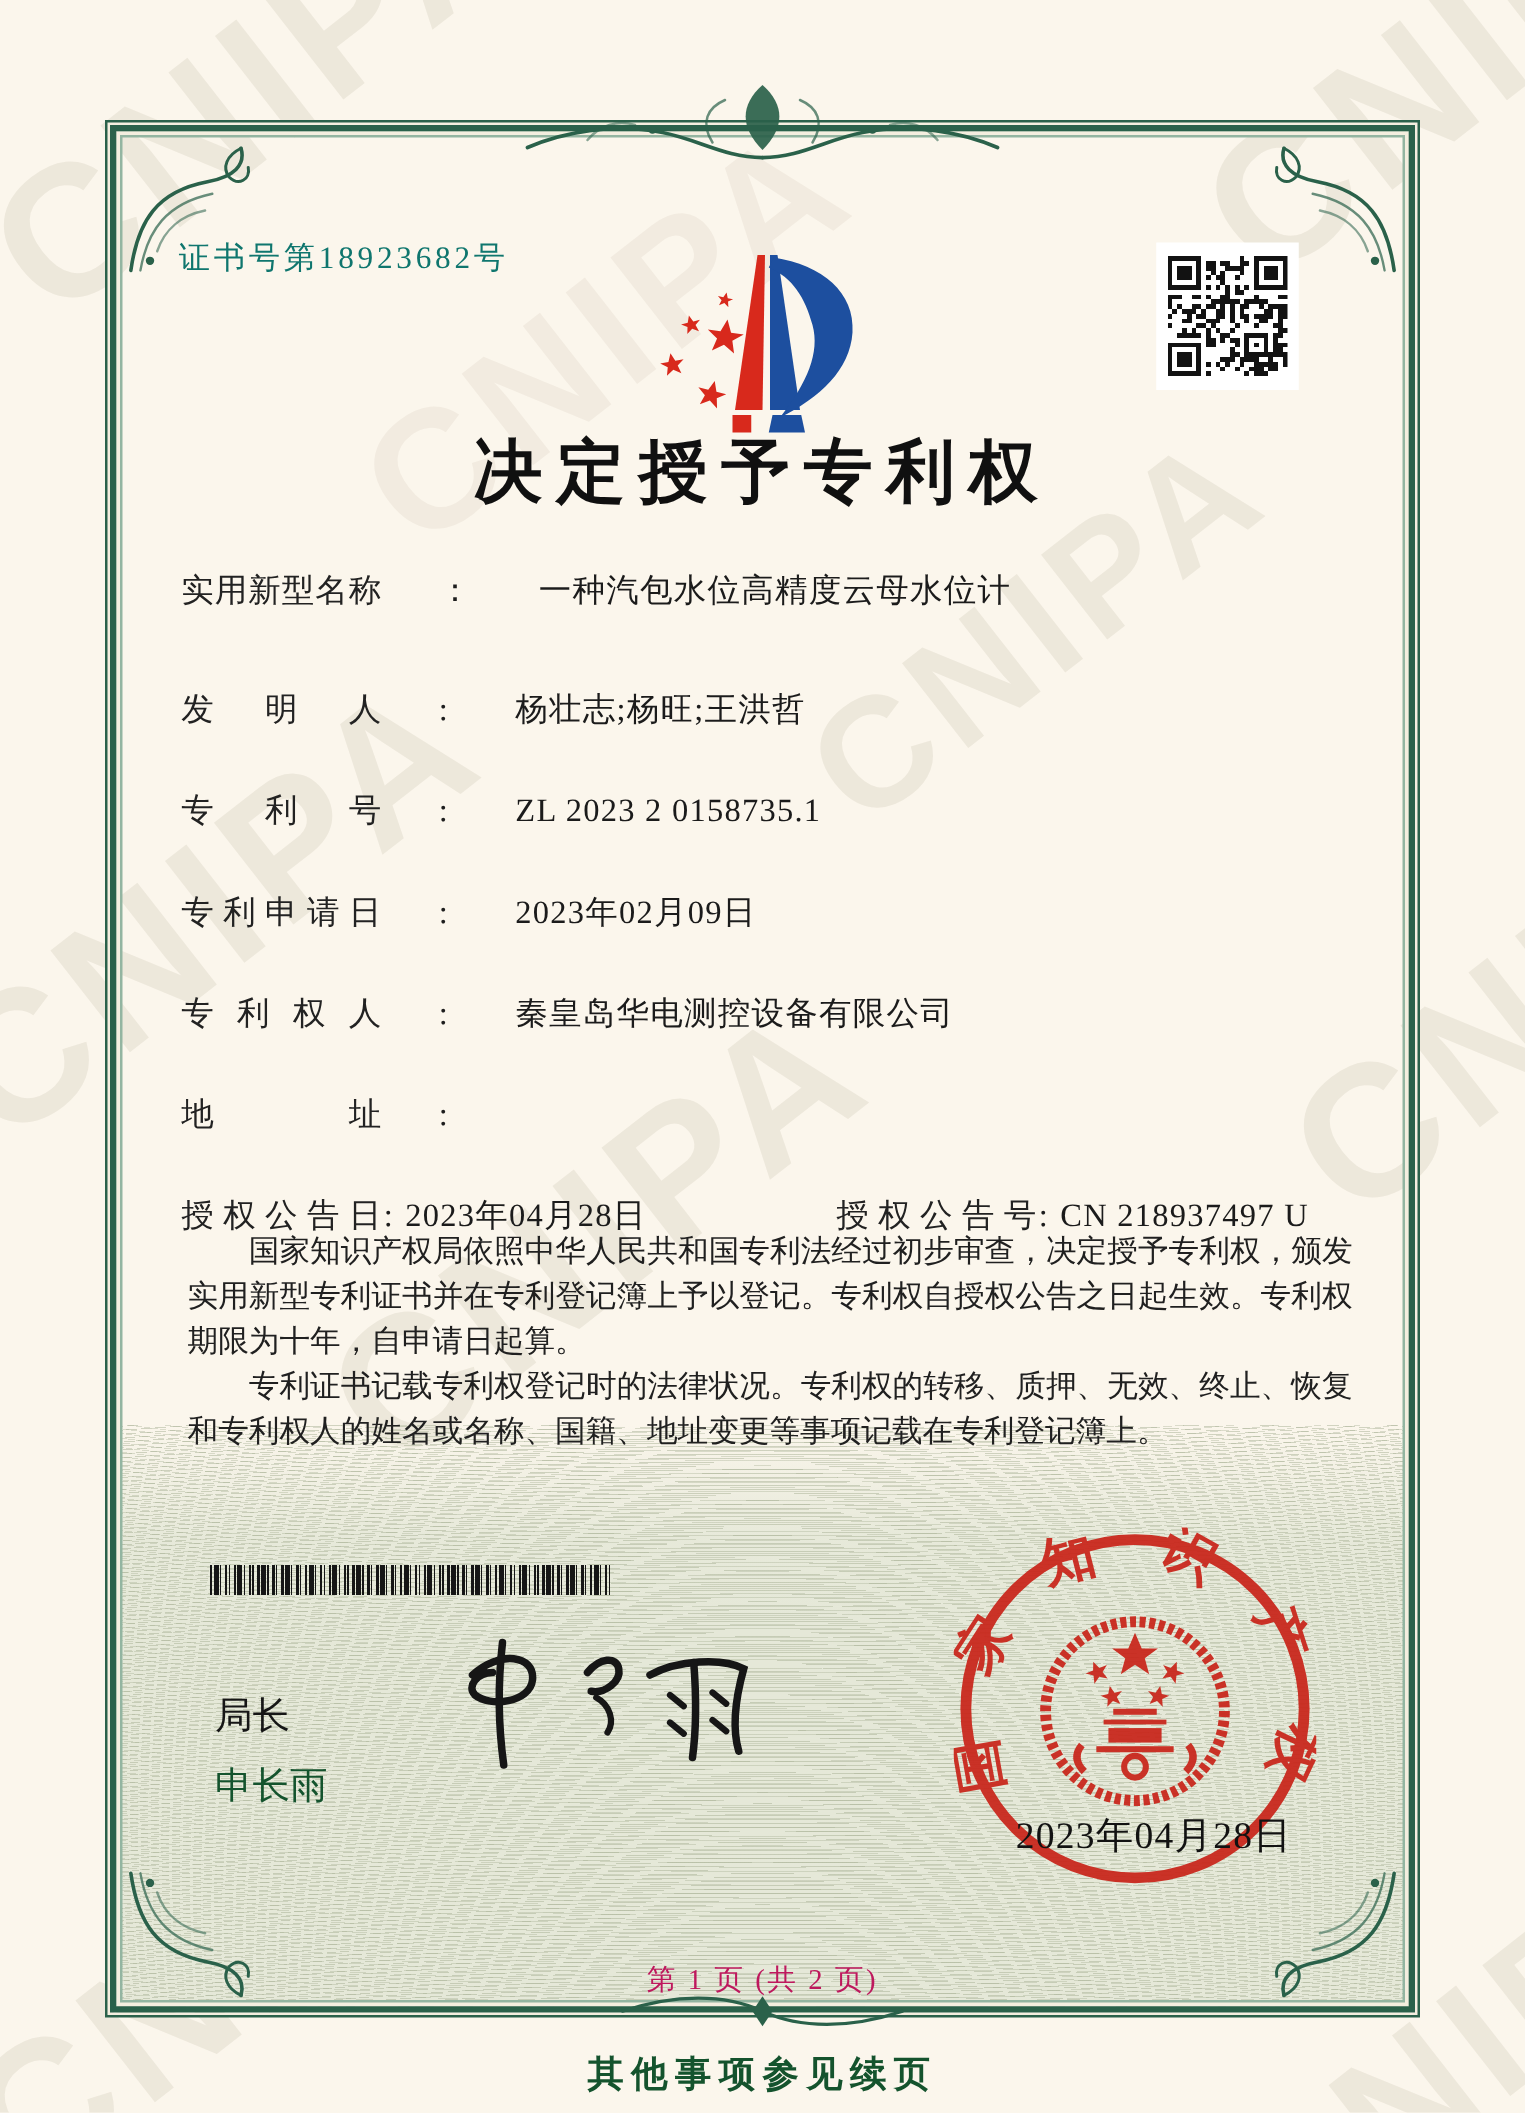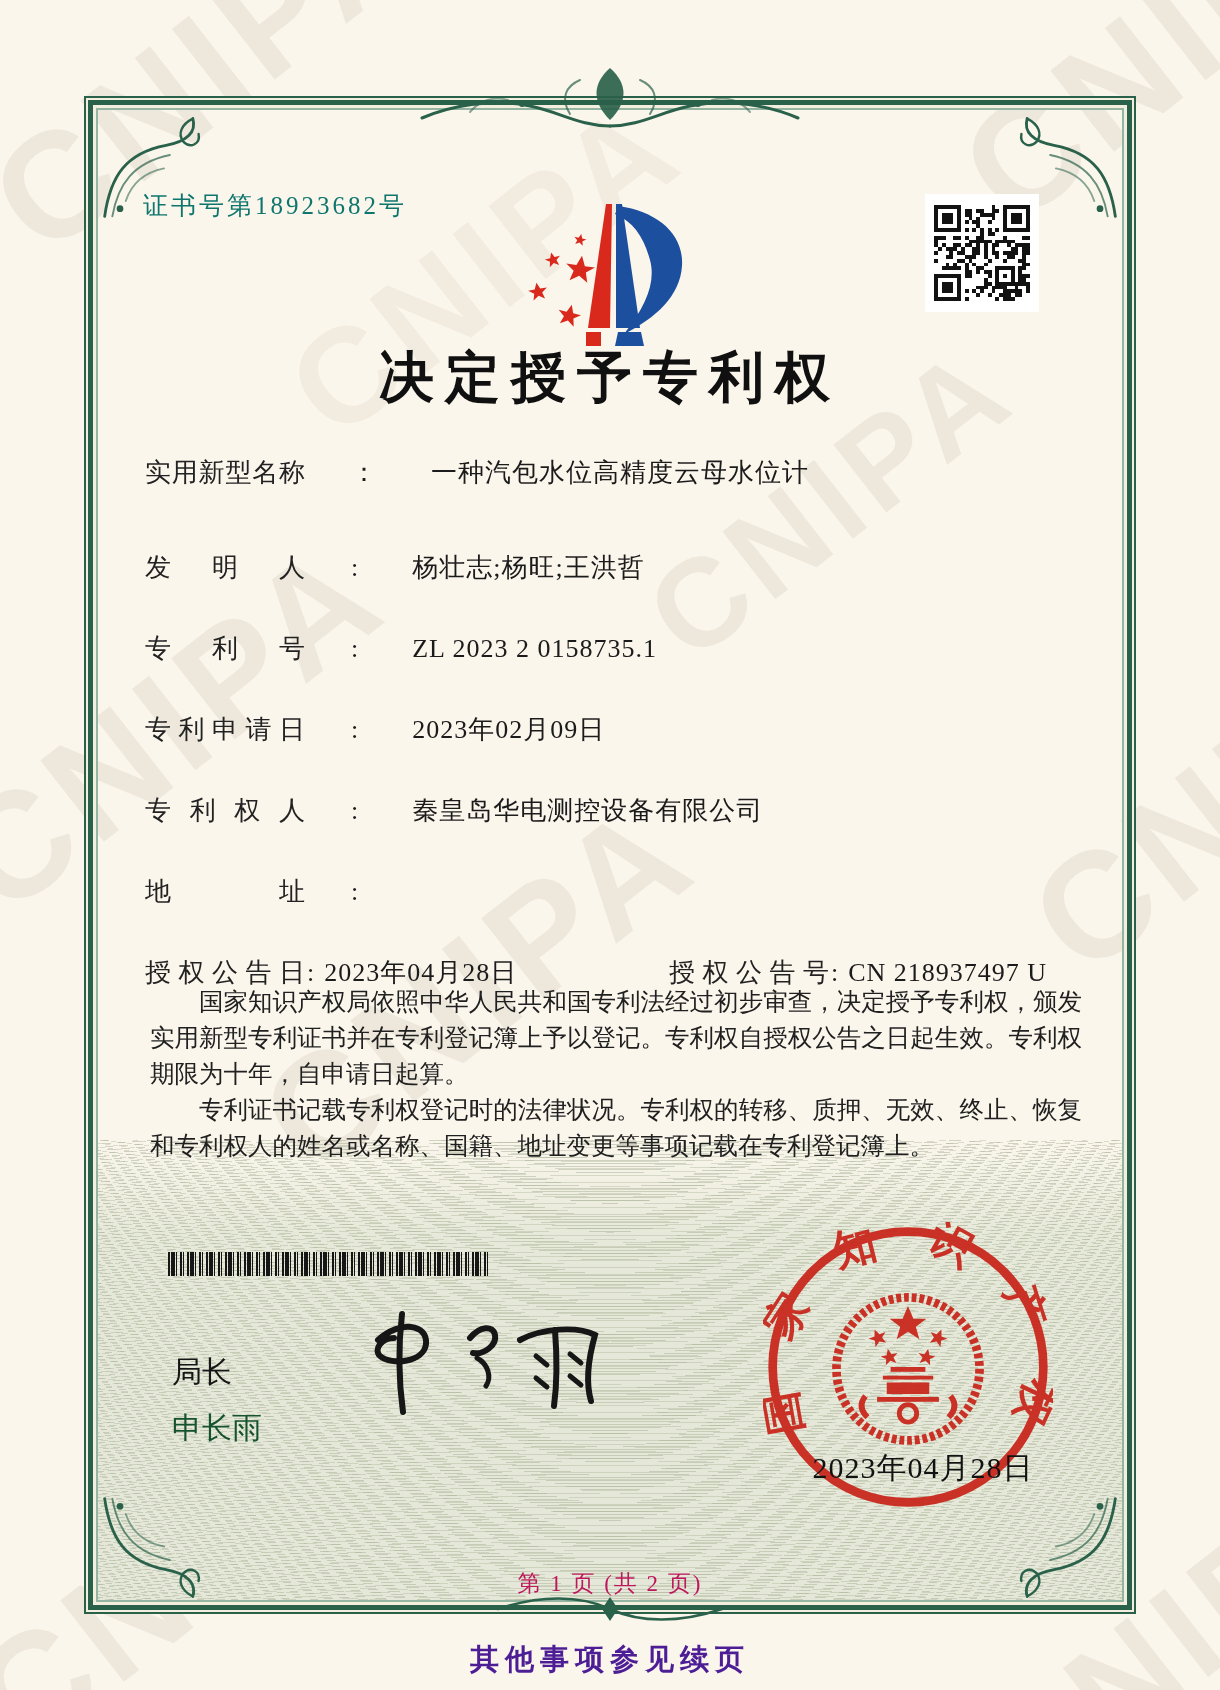--- a/index.html
+++ b/index.html
@@ -69,21 +69,21 @@
     font:500 30px "Liberation Sans",sans-serif;color:#161616;}
   .director-name{position:absolute;left:172px;top:1408px;z-index:3;
     font:500 30px "Liberation Sans",sans-serif;color:#14532d;}
   .signature{position:absolute;left:340px;top:1298px;width:270px;height:125px;z-index:4;}
   .seal{position:absolute;left:763px;top:1222px;width:290px;height:290px;z-index:3;opacity:.93;}
   .seal-date{position:absolute;left:778px;top:1448px;width:290px;text-align:center;z-index:4;
     font-size:30px;color:#121212;letter-spacing:1px;}
   .page-note{position:absolute;left:0;top:1568px;width:100%;text-align:center;z-index:3;
     font-size:23px;letter-spacing:2px;color:#be185d;}
   .footer-note{position:absolute;left:0;top:1640px;width:100%;text-align:center;z-index:3;
-    font-size:29px;font-weight:600;letter-spacing:6px;color:#4c1d95;}
+    font-size:29px;font-weight:600;letter-spacing:6px;color:#14532d;}
 </style>
 </head>
 <body>
 
 <span class="wm" style="left:-40px;top:-20px;">CNIPA</span>
 <span class="wm" style="left:930px;top:-50px;">CNIPA</span>
 <span class="wm" style="left:260px;top:190px;font-size:135px;color:rgba(150,138,112,.09);">CNIPA</span>
 <span class="wm" style="left:620px;top:430px;font-size:125px;">CNIPA</span>
 <span class="wm" style="left:-80px;top:640px;">CNIPA</span>
 <span class="wm" style="left:1000px;top:700px;">CNIPA</span>

